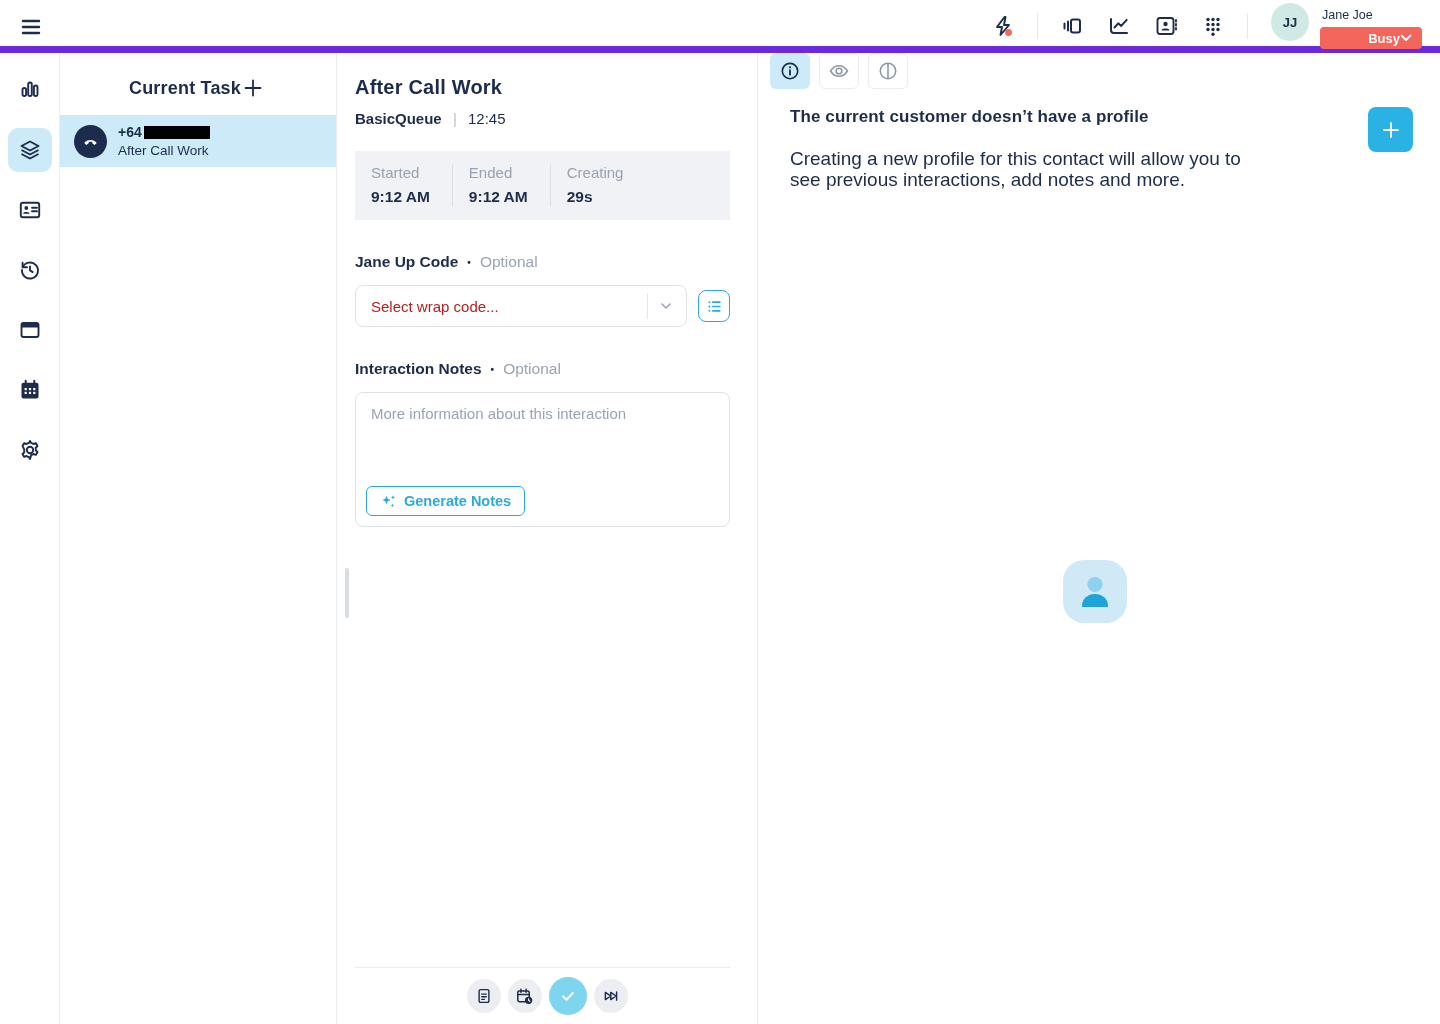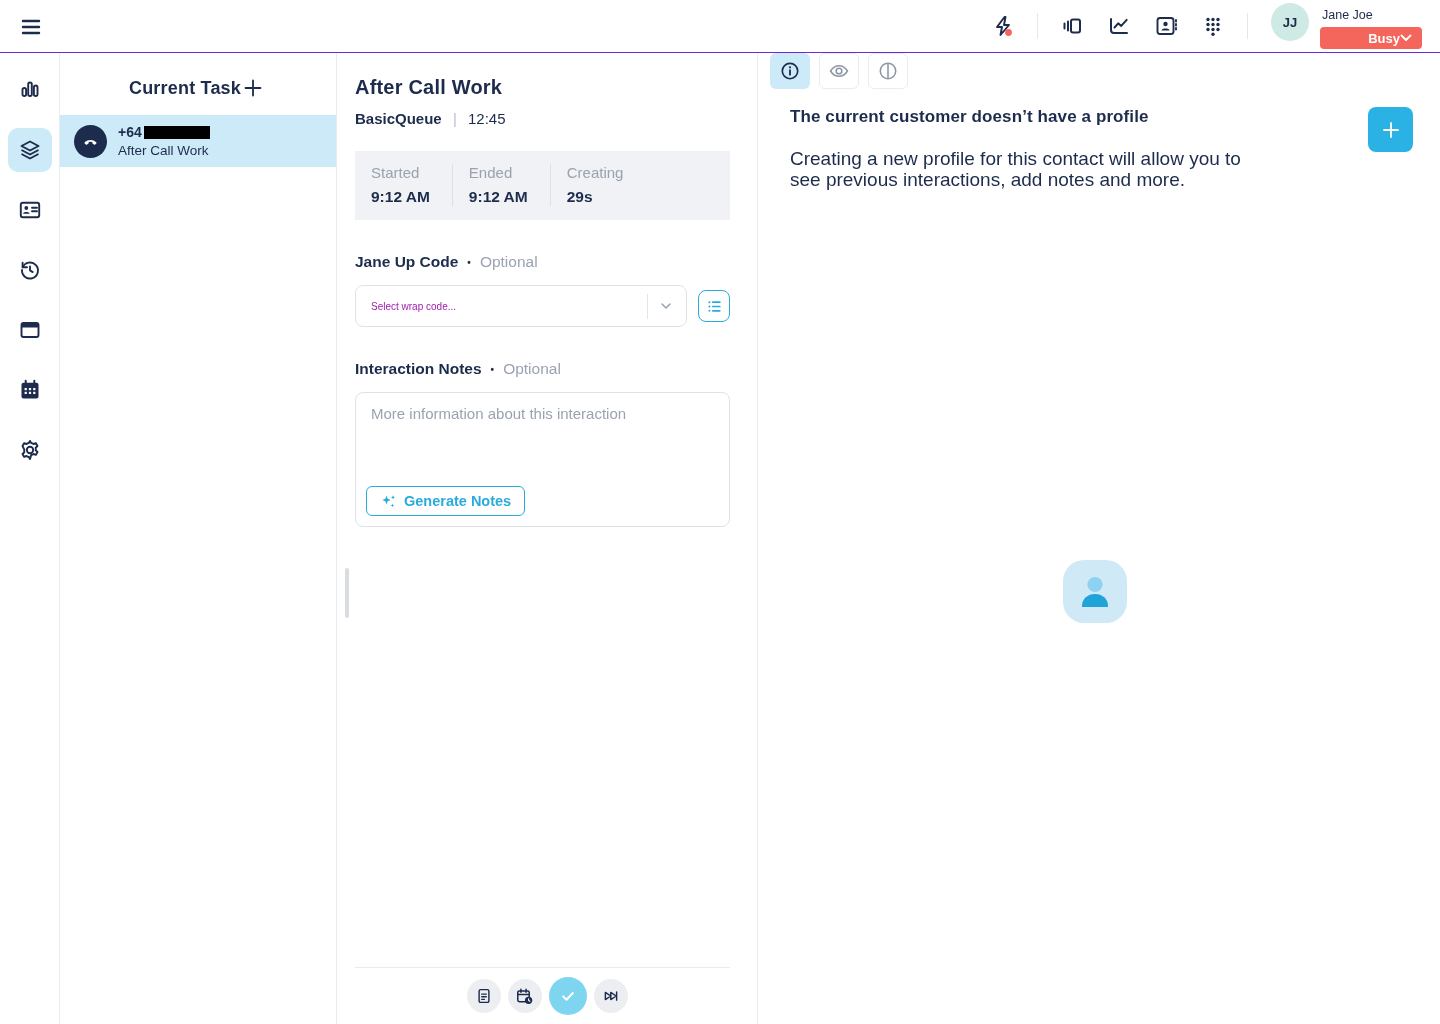--- a/index.html
+++ b/index.html
@@ -2,21 +2,21 @@
 <html><head>
 <meta charset="utf-8">
 <style>
   * { margin:0; padding:0; box-sizing:border-box; }
   html,body { width:1440px; height:1024px; background:#fff; overflow:hidden;
     font-family:"Liberation Sans", sans-serif; color:#1d2c4c; }
   .root { position:relative; width:1440px; height:1024px; }
 
   
   .topbar { position:absolute; top:0; left:0; right:0; height:53px; background:#fff;
-    border-bottom:1px solid #6d28d9; z-index:10; }
+    border-bottom:7px solid #6d28d9; z-index:10; }
   .hamburger { position:absolute; left:18px; top:14px; width:25px; height:25px;
     display:flex; align-items:center; justify-content:center; cursor:pointer; }
   .topbar-right { position:absolute; right:18px; top:0; height:52px; display:flex;
     align-items:center; gap:21px; }
   .tb-icon { width:26px; height:26px; display:flex; align-items:center; justify-content:center;
     cursor:pointer; position:relative; }
   .tb-divider { width:1px; height:26px; background:#e4e7ea; }
   .user-chip { display:flex; align-items:flex-start; gap:11px; margin-left:2px; }
   .avatar { width:38px; height:38px; border-radius:50%; background:#cfe9e4; margin-top:0px;
     display:flex; align-items:center; justify-content:center; font-weight:bold; font-size:13px; }
@@ -66,21 +66,21 @@
   .stat + .stat { border-left:1px solid #dde1e7; }
   .stat-label { font-size:15px; color:#99a2b1; }
   .stat-value { font-size:15.5px; font-weight:bold; margin-top:7px; }
   .field-row { margin-top:33px; font-size:15.5px; font-weight:bold; display:flex;
     align-items:center; }
   .bullet { font-size:10px; margin:0 9px; }
   .optional { color:#9aa3b2; font-weight:normal; }
   .select-row { display:flex; align-items:center; margin-top:14px; }
   .select { width:332px; height:42px; border:1px solid #dfe3e8; border-radius:8px;
     display:flex; align-items:center; padding:0 12px 0 15px; cursor:pointer; background:#fff; }
-  .select-placeholder { flex:1; color:#a21caf; font-size:10px; }
+  .select-placeholder { flex:1; color:#b91c1c; font-size:15px; }
   .select-divider { width:1px; height:25px; background:#e2e6ea; margin-right:10px; }
   .list-btn { width:32px; height:32px; border:1.5px solid #29abdd; border-radius:8px;
     background:#fff; margin-left:11px; display:flex; align-items:center; justify-content:center;
     cursor:pointer; }
   .textarea-wrap { margin-top:14px; width:375px; height:135px; border:1px solid #dfe3e8;
     border-radius:8px; position:relative; padding:12px 15px; }
   .textarea-wrap textarea { width:100%; height:58px; border:none; outline:none; resize:none;
     font-family:inherit; font-size:15px; color:#1d2c4c; background:transparent; }
   .textarea-wrap textarea::placeholder { color:#9aa3b2; }
   .generate-btn { position:absolute; left:10px; bottom:10px; height:30px; background:#fff;

